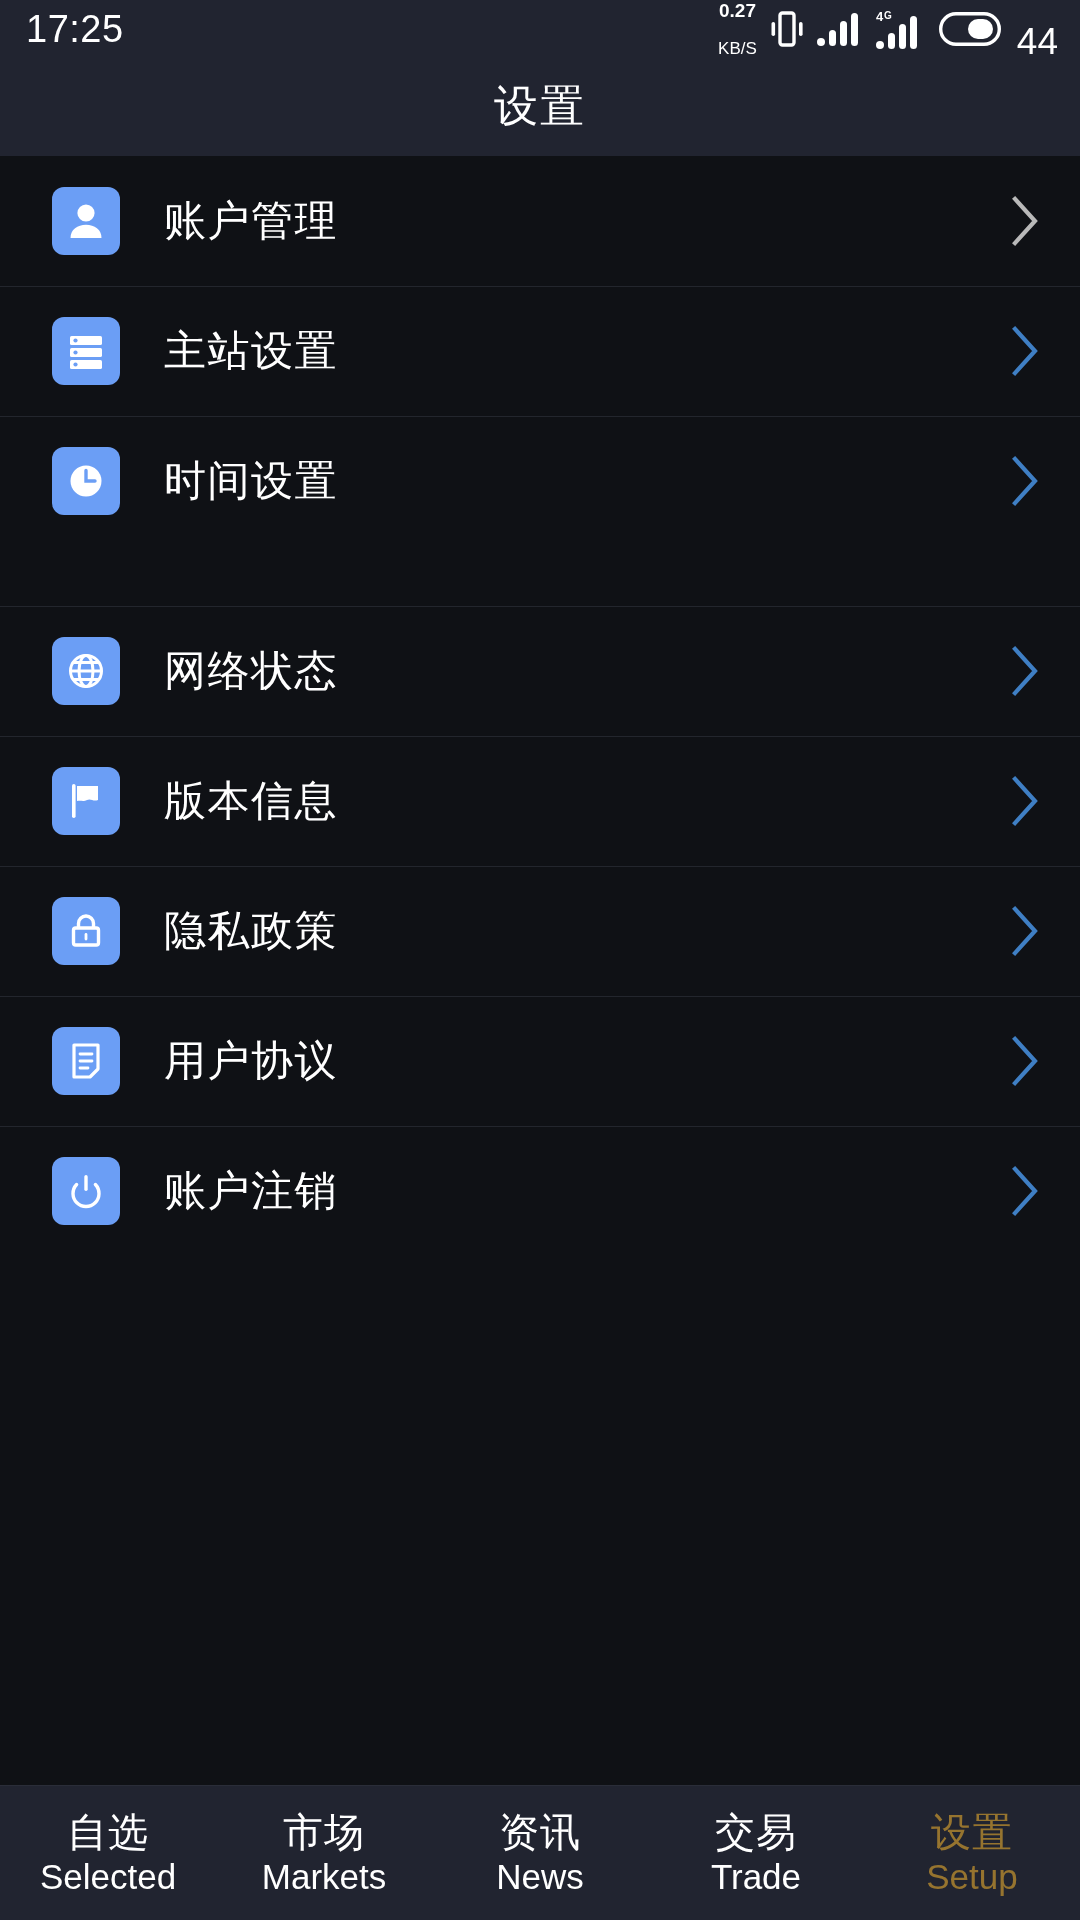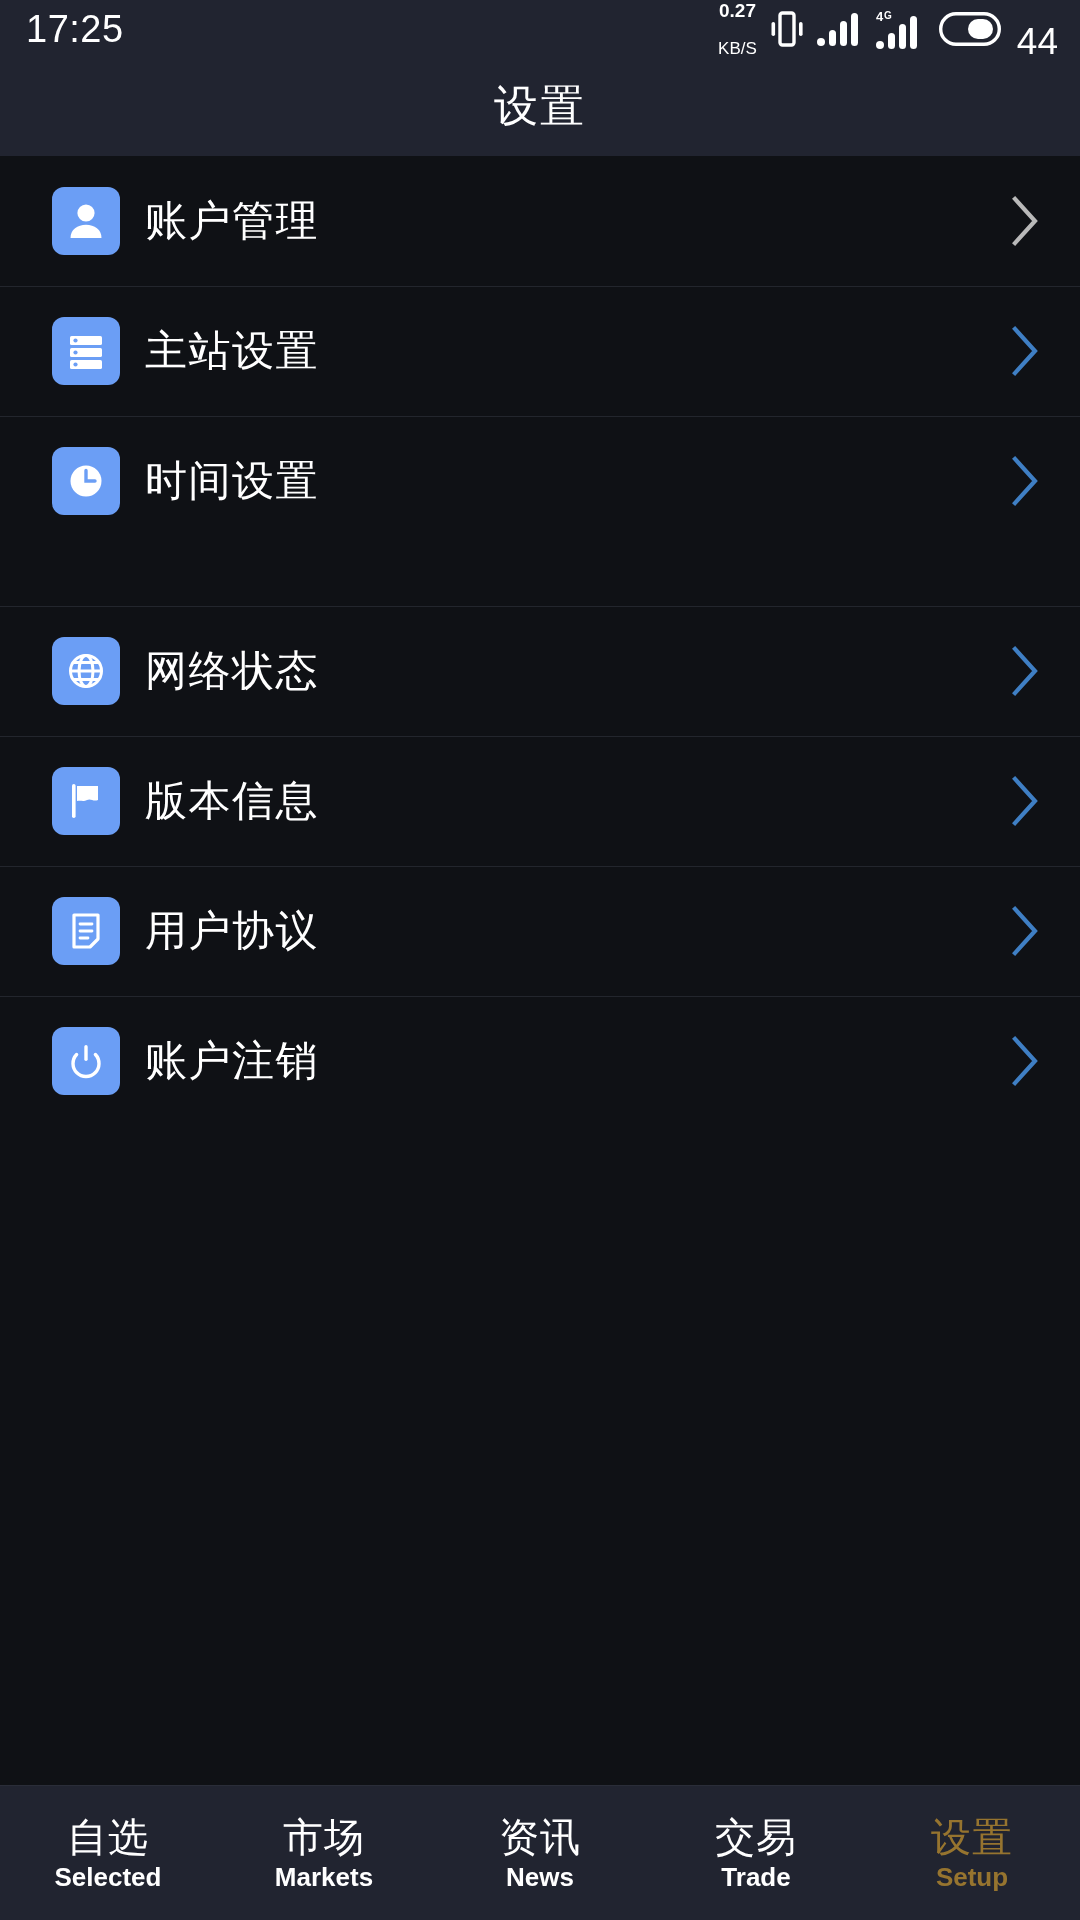--- a/index.html
+++ b/index.html
@@ -51,40 +51,40 @@
   }
   .group:first-child .row:first-child::before { background:transparent; }
 
   .row-icon {
     width:68px; height:68px; border-radius:12px;
     background:#6b9ef5; flex:0 0 68px;
     display:flex; align-items:center; justify-content:center;
   }
   .row-icon svg { display:block; }
   .row-label {
-    margin-left:25px; font-size:42px; font-weight:400;
+    margin-left:44px; font-size:42px; font-weight:400;
     letter-spacing:1.5px; color:#ffffff; flex:1 1 auto;
   }
   .chev { width:34px; height:56px; flex:0 0 34px; }
   .chev svg { display:block; }
 
   .filler { flex:1 1 auto; background:#0f1115; }
 
   
   .tabbar {
     height:135px; flex:0 0 135px; background:#212430;
     display:flex; align-items:center;
     border-top:1px solid #2a2d38;
   }
   .tab {
     flex:1 1 0; display:flex; flex-direction:column;
     align-items:center; justify-content:center; gap:7px;
   }
   .tab-cn { font-size:40px; font-weight:400; letter-spacing:1px; color:#ffffff; line-height:1; }
-  .tab-en { font-size:26px; font-weight:700; color:#ffffff; line-height:1; }
+  .tab-en { font-size:35px; font-weight:400; color:#ffffff; line-height:1; }
   .tab.active .tab-cn, .tab.active .tab-en { color:#96742f; }
 </style>
 </head>
 <body>
 
 <div class="screen">
 
   <div class="statusbar">
     <div class="sb-time">17:25</div>
     <div class="sb-right">
@@ -222,20 +222,35 @@
           </svg>
         </div>
         <div class="row-label">版本信息</div>
         <div class="chev">
           <svg width="34" height="56" viewBox="0 0 34 56">
               <path d="M7 6 L27 28 L7 50" fill="none" stroke="#3f7fc4" stroke-width="4.2" stroke-linecap="square"></path>
             </svg>
         </div>
       </div>
 
+      <div class="row">
+        <div class="row-icon">
+          <svg width="44" height="44" viewBox="0 0 44 44">
+            <path d="M14.5 19 v-4.5 a7.5 7.5 0 0 1 15 0 V19" fill="none" stroke="#fff" stroke-width="3.4"></path>
+            <rect x="9.5" y="19" width="25" height="17" rx="2.2" fill="none" stroke="#fff" stroke-width="3.4"></rect>
+            <rect x="20.6" y="24" width="2.8" height="7.5" rx="1.4" fill="#fff"></rect>
+          </svg>
+        </div>
+        <div class="row-label">隐私政策</div>
+        <div class="chev">
+          <svg width="34" height="56" viewBox="0 0 34 56">
+              <path d="M7 6 L27 28 L7 50" fill="none" stroke="#3f7fc4" stroke-width="4.2" stroke-linecap="square"></path>
+            </svg>
+        </div>
+      </div>
 
       <div class="row">
         <div class="row-icon">
           <svg width="44" height="44" viewBox="0 0 44 44">
             <path d="M10 6 h24 v24 l-8 8 h-16 z" fill="none" stroke="#fff" stroke-width="3.2" stroke-linejoin="round"></path>
             <line x1="16" y1="15" x2="28" y2="15" stroke="#fff" stroke-width="2.8" stroke-linecap="round"></line>
             <line x1="16" y1="22" x2="28" y2="22" stroke="#fff" stroke-width="2.8" stroke-linecap="round"></line>
             <line x1="16" y1="29" x2="24" y2="29" stroke="#fff" stroke-width="2.8" stroke-linecap="round"></line>
           </svg>
         </div>

